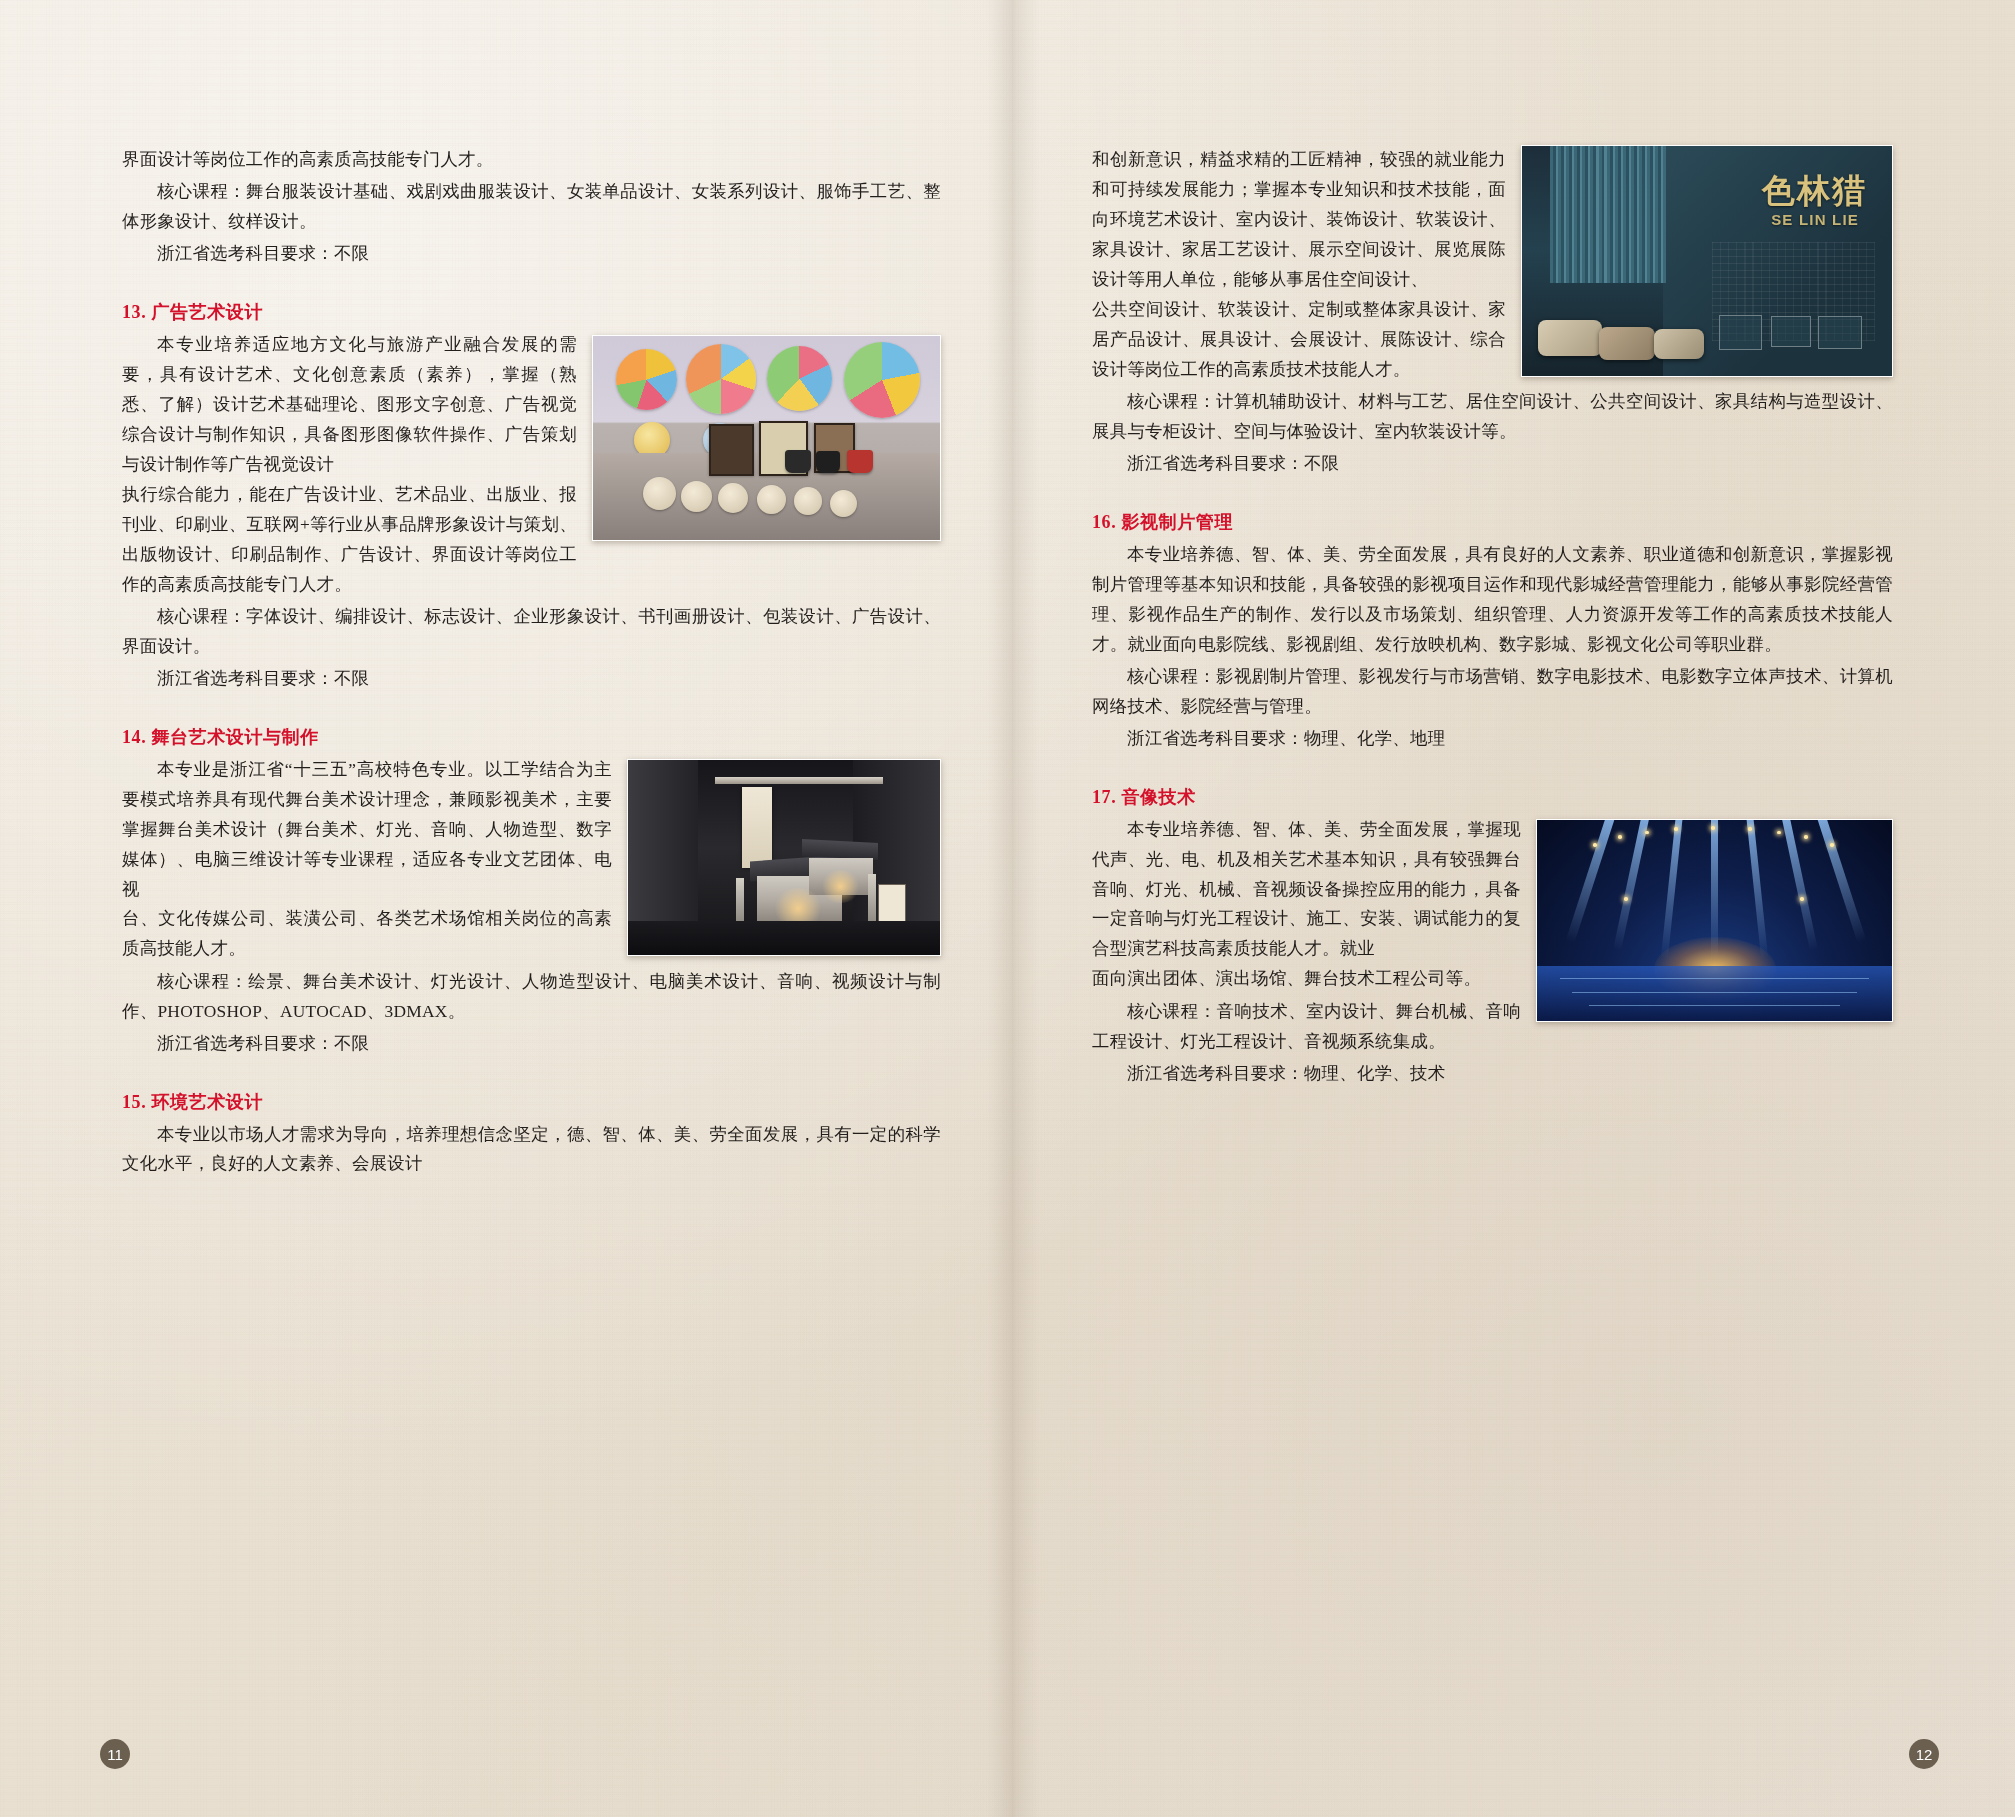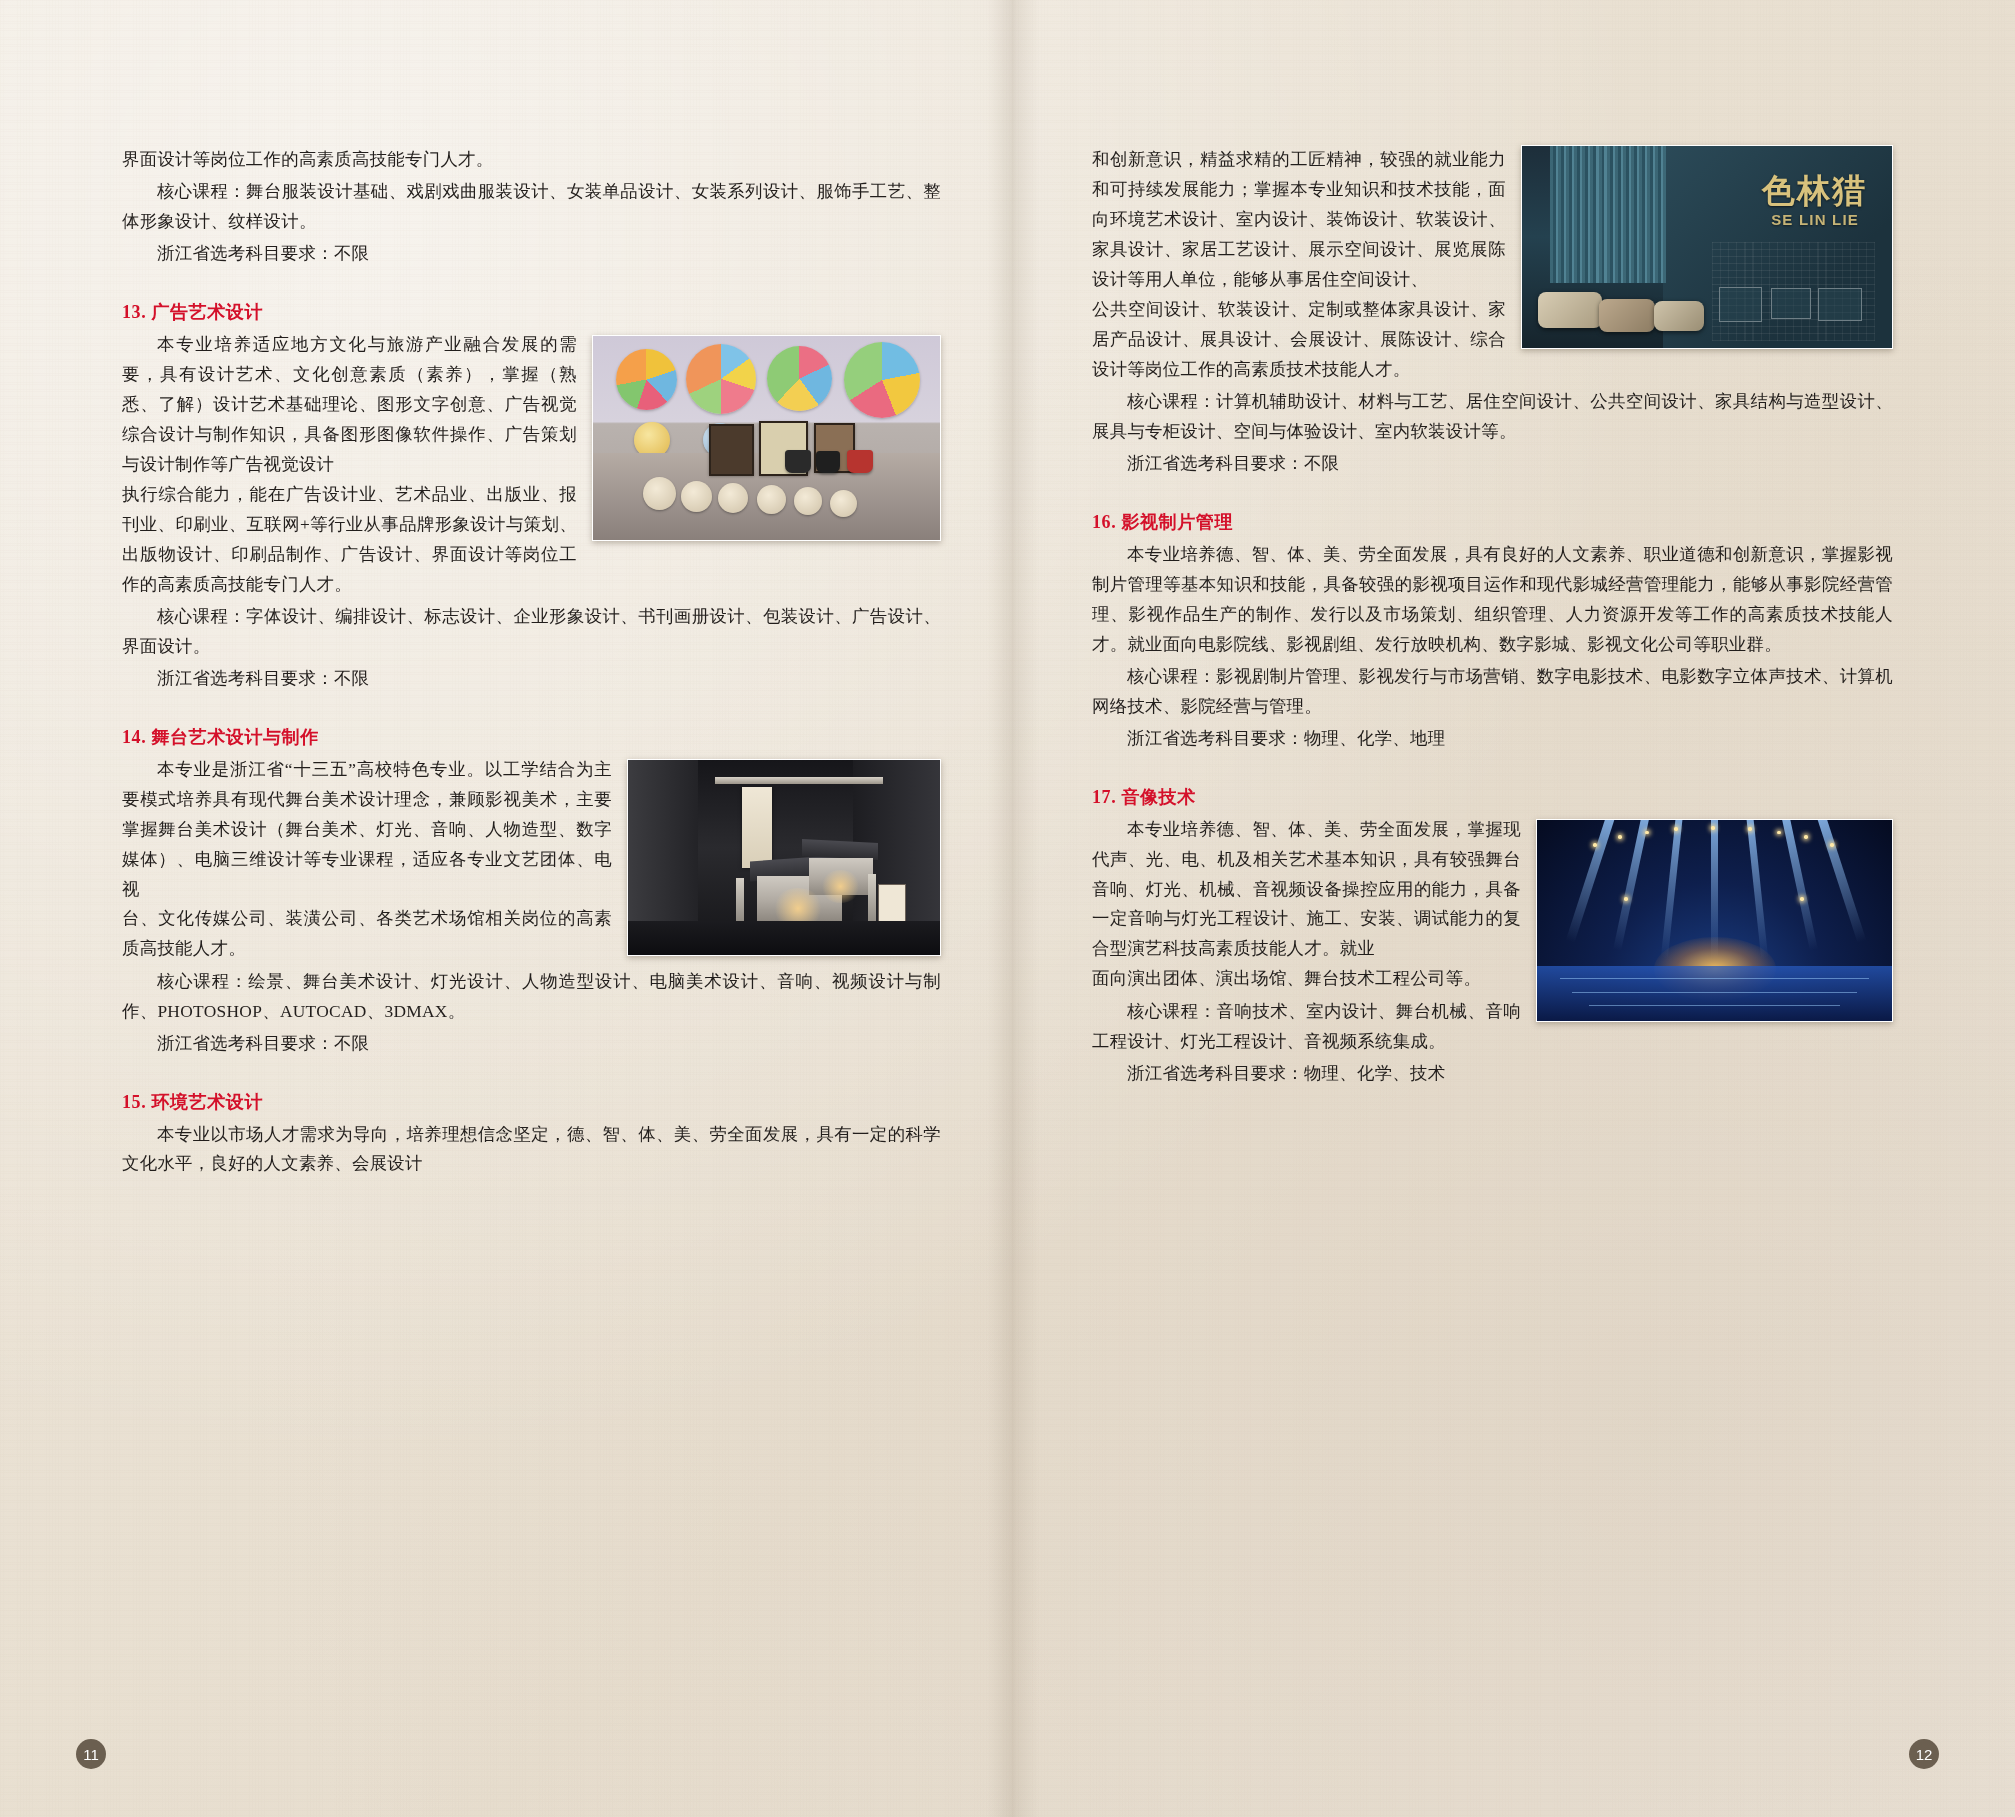--- a/index.html
+++ b/index.html
@@ -162,21 +162,21 @@
   .ph-stage .glow {
     position:absolute; border-radius:50%;
     background: radial-gradient(circle, rgba(255,214,140,.85), rgba(255,190,100,0) 70%);
   }
   .ph-stage .pillar { position:absolute; background: linear-gradient(to bottom,#d5d0c6,#8d8880); }
   .ph-stage .floor { position:absolute; left:0; right:0; bottom:0; height:34px;
     background: linear-gradient(to bottom,#1b1b1f,#0d0d10); }
 
   
   .ph-interior {
-    width: 372px; height: 204px;
+    width: 372px; height: 232px;
     background: linear-gradient(to bottom, #1d2e3a 0%, #24414f 45%, #16242c 100%);
   }
   .ph-interior .backwall { position:absolute; right:0; top:0; width:62%; height:100%;
     background: linear-gradient(135deg, #2b4a58 0%, #1c323d 70%); }
   .ph-interior .sign-a, .ph-interior .sign-b {
     position:absolute; color:#d8c27d; font-family:"Liberation Sans","DejaVu Sans",sans-serif;
     font-weight:bold; text-shadow: 0 1.2px 2.3px rgba(0,0,0,.6); letter-spacing: 2.3px;
   }
   .ph-interior .sign-a { right: 24.4px; top: 23px; font-size: 33px; }
   .ph-interior .sign-b { right: 33px; top: 65px; font-size: 15px; letter-spacing:1.2px; opacity:.9;}
@@ -221,20 +221,21 @@
     position: absolute;
     bottom: 49px;
     width: 30px; height: 30px;
     border-radius: 50%;
     background: #6b5f50;
     color: #fff;
     font-size: 15px;
     font-family: "Liberation Sans","DejaVu Sans",sans-serif;
     display: flex; align-items: center; justify-content: center;
     z-index: 5;
+    margin-left: 24px;
   }
   .page-num-left { left: 76px; }
   .page-num-right { right: 76px; }
 
   .clearfix::after { content:""; display:block; clear:both; }
 </style>
 </head>
 <body>
 
 <div class="paper-bg"></div>

